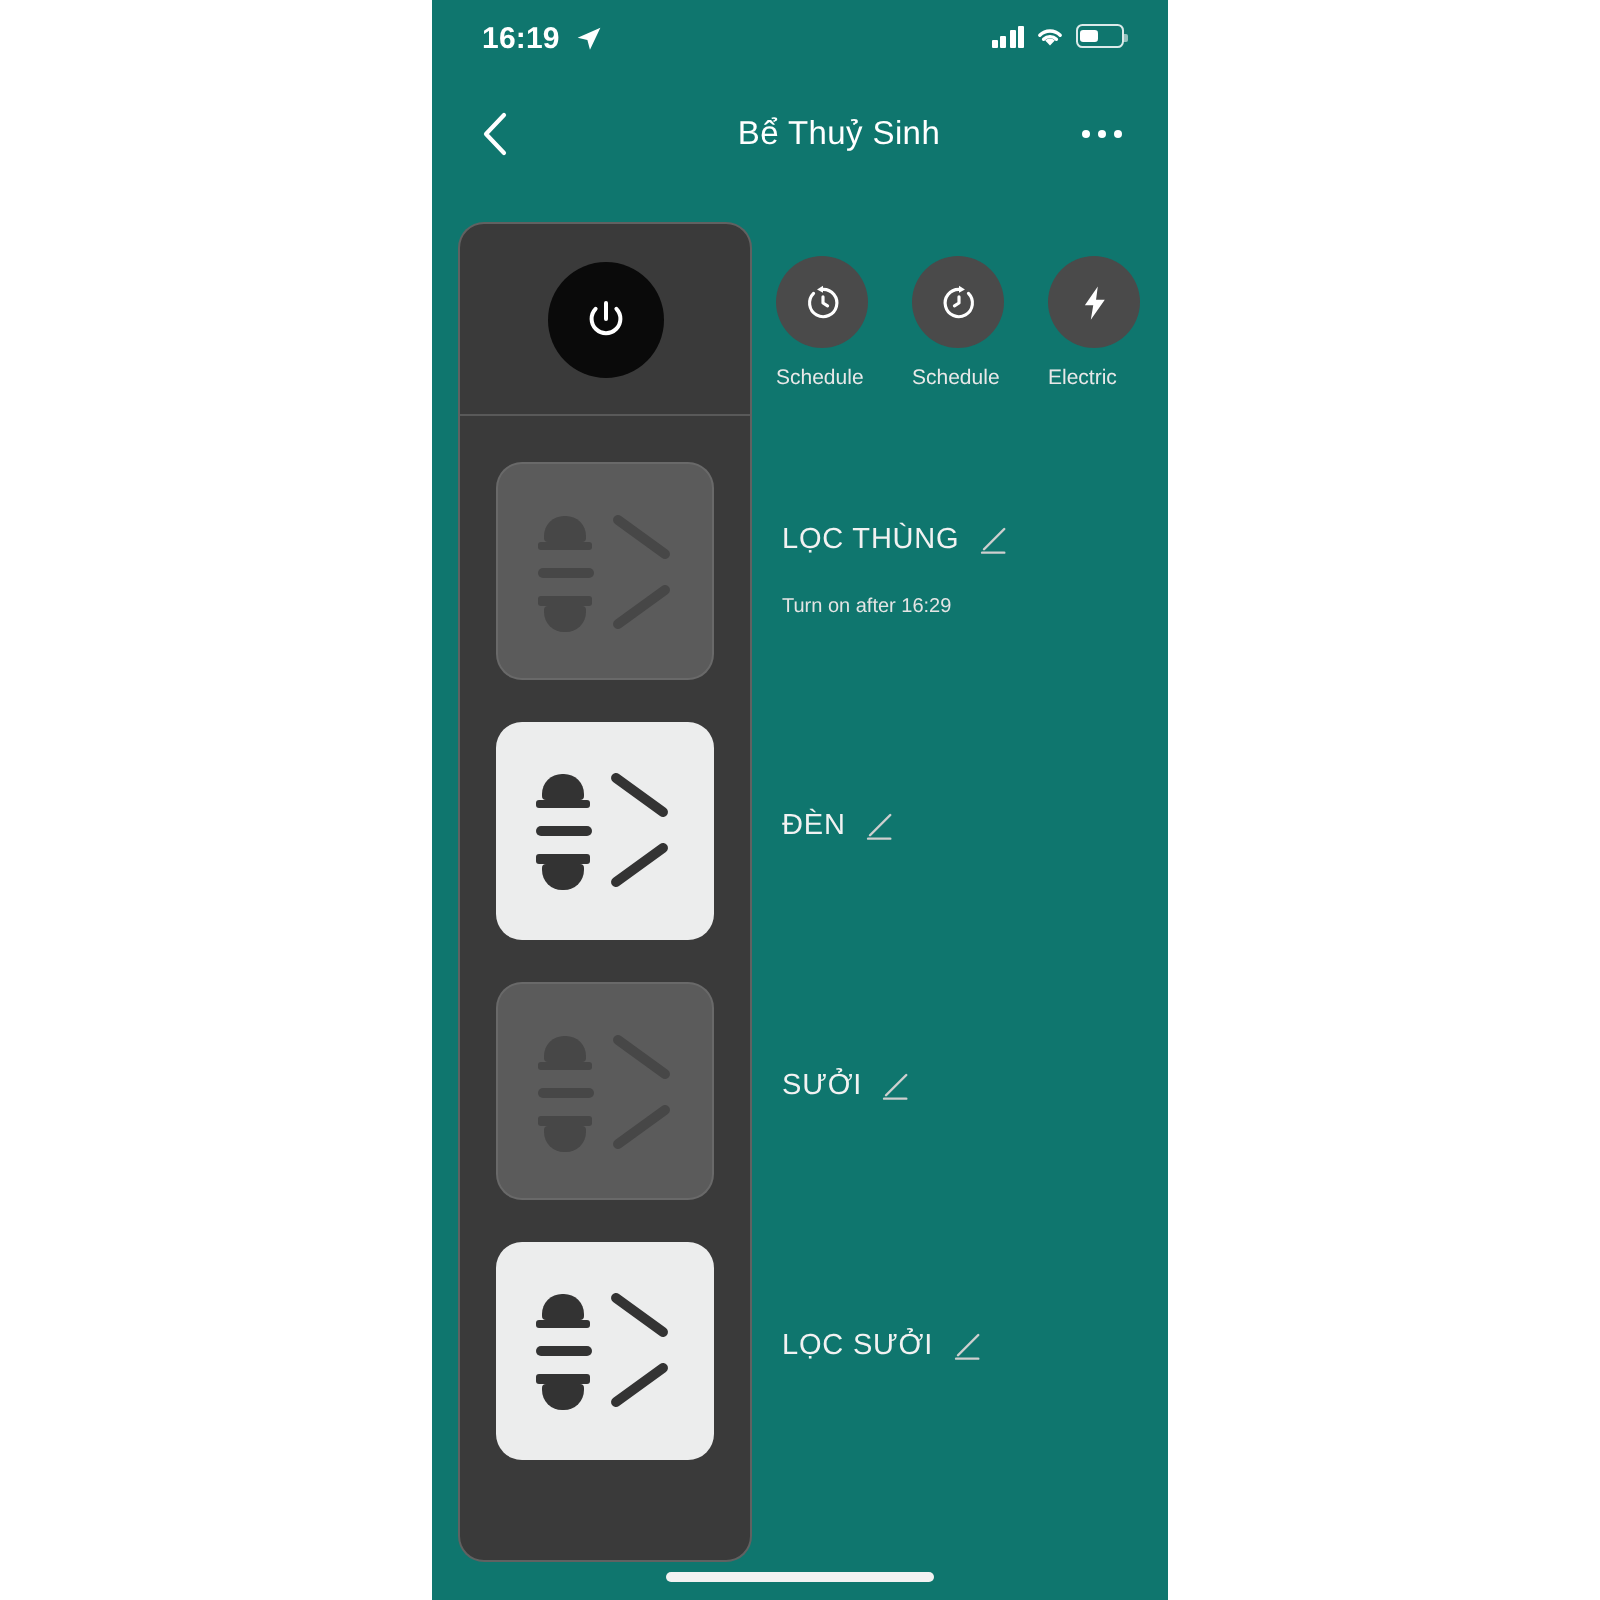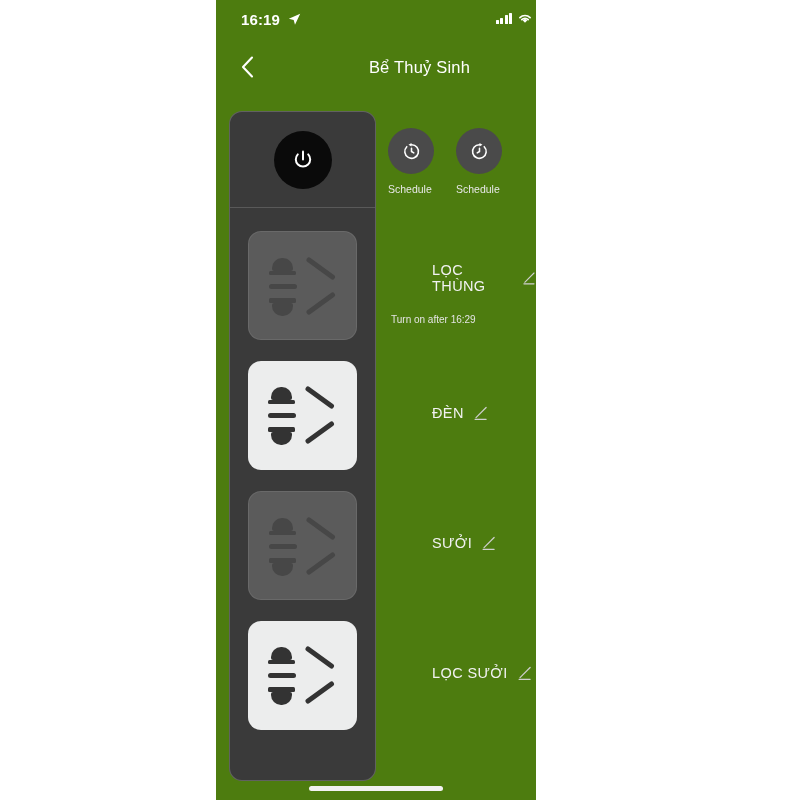--- a/index.html
+++ b/index.html
@@ -9,23 +9,23 @@
     height: 800px;
     background: #ffffff;
     font-family: "Liberation Sans", sans-serif;
     overflow: hidden;
   }
 
   #phone {
     position: absolute;
     left: 216px;
     top: 0;
-    width: 320px;
+    width: 368px;
     height: 800px;
-    background: #4d7c0f;
+    background: #0f766e;
     overflow: hidden;
   }
 
   
   #status-bar {
     position: absolute;
     left: 0; top: 0;
     width: 368px; height: 42px;
     color: #ffffff;
   }
@@ -215,21 +215,20 @@
   }
 
   .device-info { position: absolute; left: 175px; }
   .device-name {
     color: #f2f2f2;
     font-size: 14.5px;
     letter-spacing: 0.4px;
     display: flex;
     align-items: center;
     gap: 9px;
-    margin-left: 41px;
   }
   .device-sub {
     margin-top: 20px;
     color: #e4e4e4;
     font-size: 10px;
   }
   .pencil-icon { display: block; }
 
   
   #home-indicator {
@@ -357,20 +356,28 @@
       <div class="action-circle">
         <svg width="21" height="21" viewBox="0 0 24 24">
           <path d="M12 4.2 A7.8 7.8 0 1 0 17.4 6.5" stroke="#ffffff" stroke-width="1.8" fill="none" stroke-linecap="round"></path>
           <path d="M12 2.2 L12 6.2 L15.4 4.3 Z" fill="#ffffff"></path>
           <path d="M12 8.4 V12 L9.4 13.6" stroke="#ffffff" stroke-width="1.8" fill="none" stroke-linecap="round" stroke-linejoin="round"></path>
         </svg>
       </div>
       <div class="action-label">Schedule</div>
     </div>
 
+    <div class="action-item">
+      <div class="action-circle">
+        <svg width="21" height="21" viewBox="0 0 24 24">
+          <path d="M13.6 2.5 L6.2 13.3 H11 L9.6 21.5 L17.6 10.2 H12.6 Z" fill="#ffffff"></path>
+        </svg>
+      </div>
+      <div class="action-label">Electric</div>
+    </div>
   </div>
 
   <div class="device-info" style="top:262px">
     <div class="device-name">
       <span>LỌC THÙNG</span>
       <svg class="pencil-icon" width="15" height="15" viewBox="0 0 16 16">
         <path d="M14 1.6 L3.2 12.4" stroke="#cfcfcf" stroke-width="1.3" stroke-linecap="round"></path>
         <path d="M2.2 14.2 H14" stroke="#cfcfcf" stroke-width="1.3" stroke-linecap="round"></path>
       </svg>
     </div>

